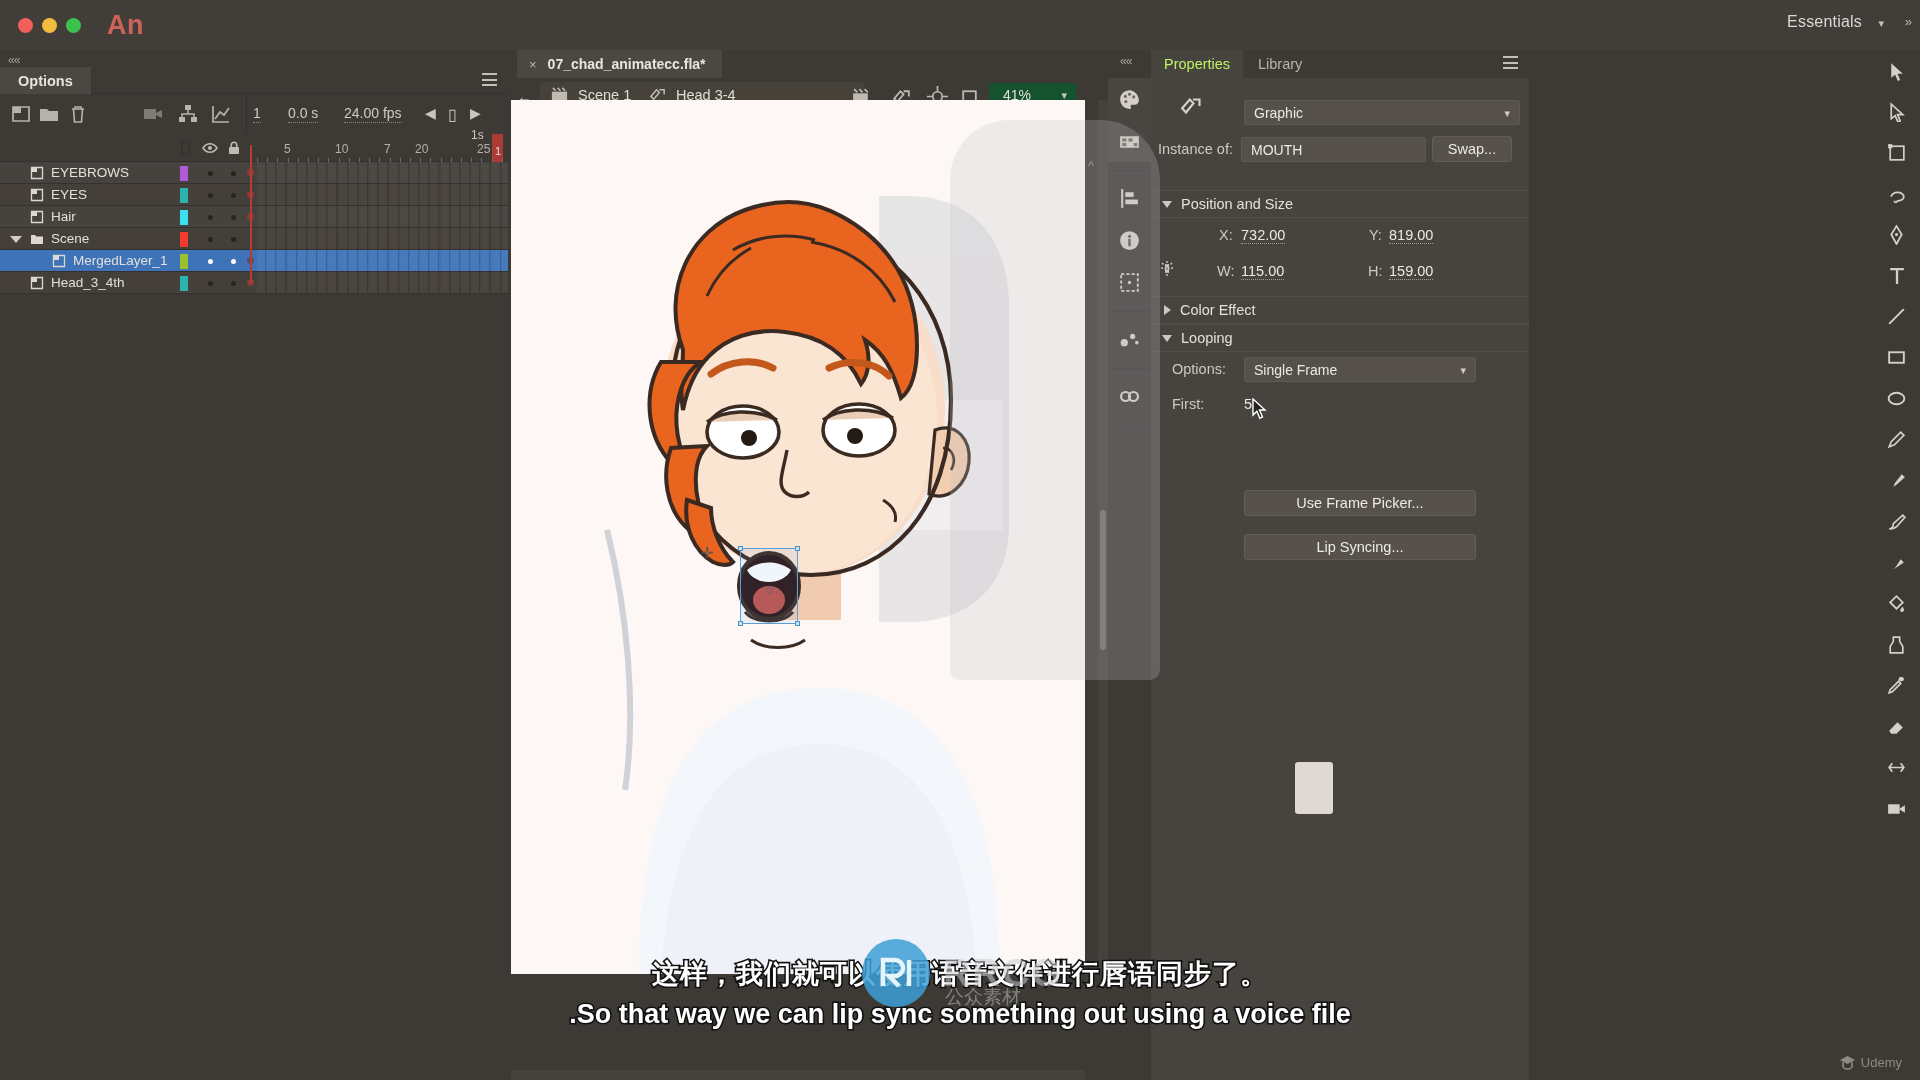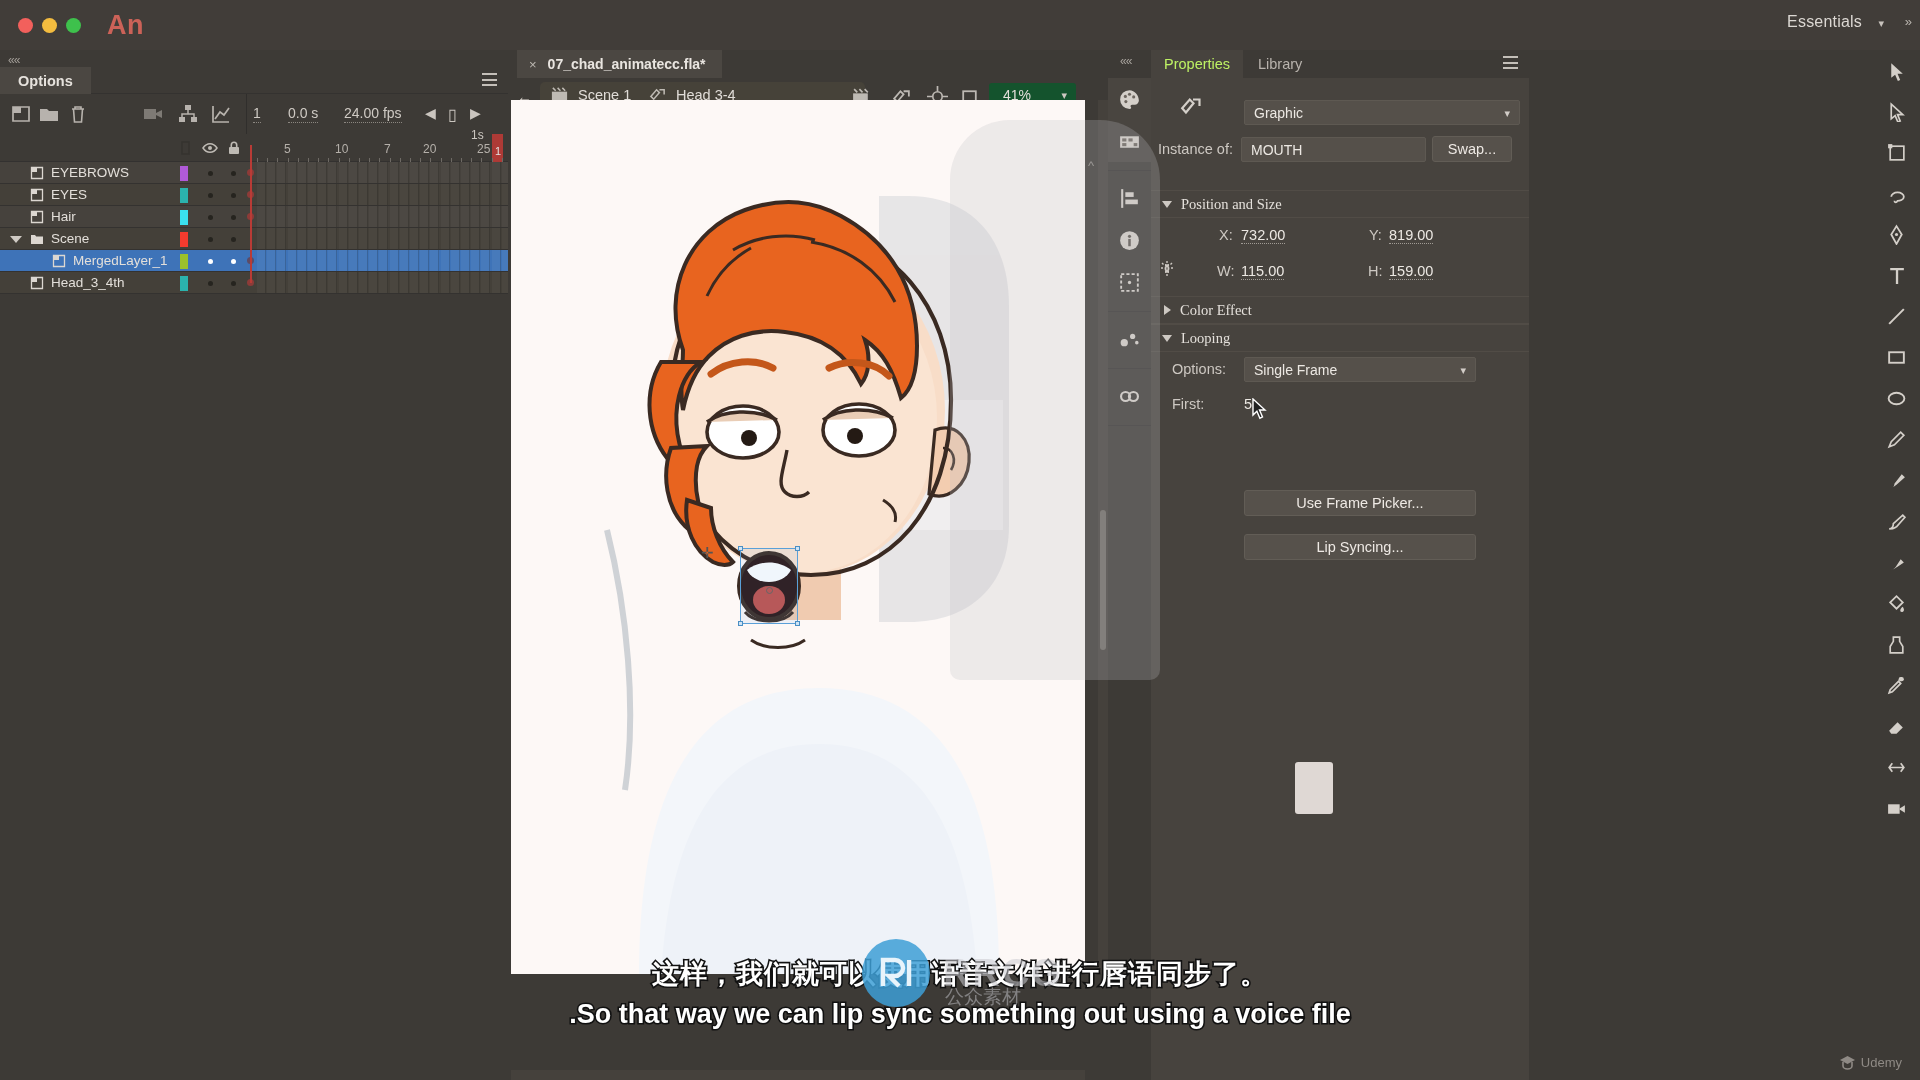--- a/index.html
+++ b/index.html
@@ -192,21 +192,21 @@
     padding: 0 9px; position: relative;
   }
   .pselect .cv { position: absolute; right: 9px; top: 6px; font-size: 11px; color:#d2cdc7;}
   .pbtn {
     background: #56514b; border: 1px solid #625d56; border-radius: 3px;
     color: #eee9e4; font-size: 14.5px; height: 26px; display: flex;
     align-items: center; justify-content: center;
   }
   .sect-hd {
     position: relative; height: 28px; border-top: 1px solid #514c46;
-    border-bottom: 1px solid #514c46; display: flex; align-items: center; font-family: Liberation Serif, serif;
+    border-bottom: 1px solid #514c46; display: flex; align-items: center;
   }
   .sect-hd .tri-d {
     width: 0; height: 0; border-left: 5.5px solid transparent; border-right: 5.5px solid transparent;
     border-top: 7px solid #cdc8c2; margin: 0 9px 0 11px;
   }
   .sect-hd .tri-r {
     width: 0; height: 0; border-top: 5.5px solid transparent; border-bottom: 5.5px solid transparent;
     border-left: 7px solid #cdc8c2; margin: 0 9px 0 13px;
   }
   .sect-title { color: #e4e0db; font-size: 14.5px; }
@@ -369,21 +369,21 @@
         <path d="M5.3 7V5a2.7 2.7 0 015.4 0v2" fill="none" stroke="#cdc8c2" stroke-width="1.6"></path>
         </svg>
 
       <div class="ruler">
         <div class="playhead-top">
           <span>1</span>
         </div>
         <div class="ruler-num" style="left:38px">5</div>
         <div class="ruler-num" style="left:89px">10</div>
         <div class="ruler-num" style="left:138px">7</div>
-        <div class="ruler-num" style="left:177px">20</div>
+        <div class="ruler-num" style="left:169px">20</div>
         <div class="ruler-num" style="left:231px">25</div>
         <div class="ruler-num" style="left:225px; bottom:20px; color:#cdc8c2">1s</div>
         <div id="ruler-ticks">
             <div class="ruler-tick" style="left: 11px;"></div>
             <div class="ruler-tick" style="left: 21.2px;"></div>
             <div class="ruler-tick" style="left: 31.4px;"></div>
             <div class="ruler-tick" style="left: 41.6px;"></div>
             <div class="ruler-tick" style="left: 51.8px;"></div>
             <div class="ruler-tick" style="left: 62px;"></div>
             <div class="ruler-tick" style="left: 72.2px;"></div>

